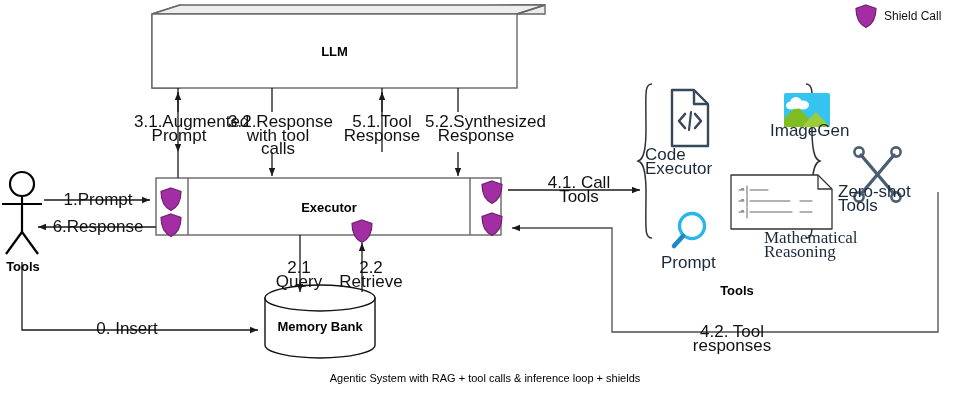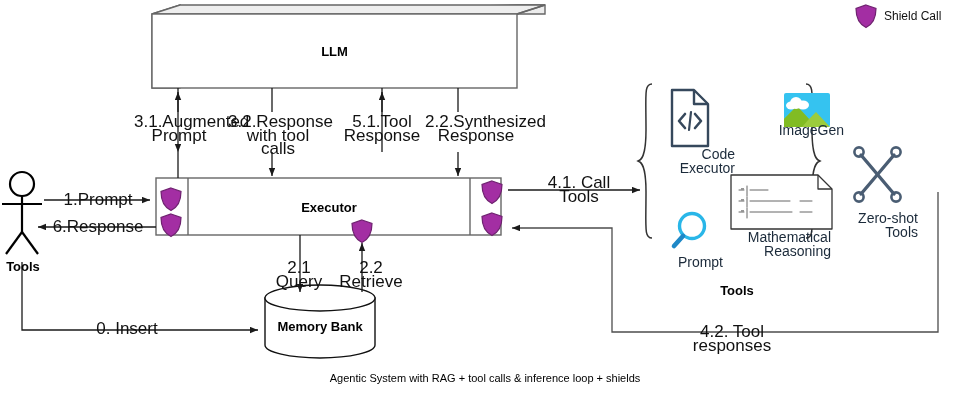--- a/index.html
+++ b/index.html
@@ -3,22 +3,22 @@
 <meta charset="utf-8">
 <style>
   html,body{margin:0;padding:0;background:#ffffff;}
   body{width:970px;height:411px;position:relative;overflow:hidden;
        font-family:"Liberation Sans",sans-serif;color:#000;}
   .canvas{position:absolute;left:0;top:0;width:970px;height:411px;}
   svg.layer{position:absolute;left:0;top:0;width:970px;height:411px;overflow:visible;}
   .lbl{position:absolute;font-size:17px;line-height:13.5px;color:#111;
        text-align:center;white-space:pre-line;}
   .node-title{position:absolute;font-weight:bold;font-size:13px;color:#000;text-align:center;}
-  .icon-cap{position:absolute;font-size:14px;line-height:13.5px;color:#1b2a3a;
-            text-align:right;white-space:pre-line;}
+  .icon-cap{position:absolute;font-size:17px;line-height:13.5px;color:#1b2a3a;
+            text-align:left;white-space:pre-line;}
   .caption{position:absolute;left:0;top:372px;width:970px;text-align:center;
            font-size:11px;color:#000;}
   .legend-text{position:absolute;font-size:12px;color:#111;}
 </style>
 </head>
 <body>
 
 <div class="canvas">
 
   <svg class="layer" viewBox="0 0 970 411">
@@ -168,39 +168,39 @@
   <div class="node-title" style="left:0px;top:259px;width:46px;">Tools</div>
 
   <div class="node-title" style="left:692px;top:283px;width:90px;">Tools</div>
 
   <div class="lbl" style="left:134px;top:115px;width:90px;">3.1.Augmented
 Prompt</div>
   <div class="lbl" style="left:228px;top:115px;width:100px;">3.2.Response
 with tool calls</div>
   <div class="lbl" style="left:340px;top:115px;width:84px;">5.1.Tool
 Response</div>
-  <div class="lbl" style="left:425px;top:115px;width:102px;">2.2.Synthesized
+  <div class="lbl" style="left:425px;top:115px;width:102px;">5.2.Synthesized
 Response</div>
 
   <div class="lbl" style="left:58px;top:193px;width:80px;">1.Prompt</div>
   <div class="lbl" style="left:52px;top:220px;width:92px;">6.Response</div>
 
   <div class="lbl" style="left:264px;top:261px;width:70px;">2.1 Query</div>
   <div class="lbl" style="left:334px;top:261px;width:74px;">2.2 Retrieve</div>
 
   <div class="lbl" style="left:92px;top:322px;width:70px;">0. Insert</div>
 
   <div class="lbl" style="left:534px;top:176px;width:90px;">4.1. Call Tools</div>
 
   <div class="lbl" style="left:672px;top:325px;width:120px;">4.2. Tool responses</div>
 
   <div class="icon-cap" style="left:645px;top:148px;width:90px;">Code Executor</div>
   <div class="icon-cap" style="left:770px;top:124px;width:74px;">ImageGen</div>
   <div class="icon-cap" style="left:661px;top:256px;width:62px;">Prompt</div>
-  <div class="icon-cap" style="left:735px;top:231px;width:96px;">Mathematical
+  <div class="icon-cap" style="left:764px;top:231px;width:96px;font-family:Liberation Serif, serif;">Mathematical
 Reasoning</div>
-  <div class="icon-cap" style="left:838px;top:212px;width:80px;">Zero-shot
+  <div class="icon-cap" style="left:838px;top:185px;width:80px;">Zero-shot
 Tools</div>
 
   <div class="legend-text" style="left:884px;top:9px;">Shield Call</div>
 
   <div class="caption">Agentic System with RAG + tool calls &amp; inference loop + shields</div>
 </div>
 
 </body></html>

